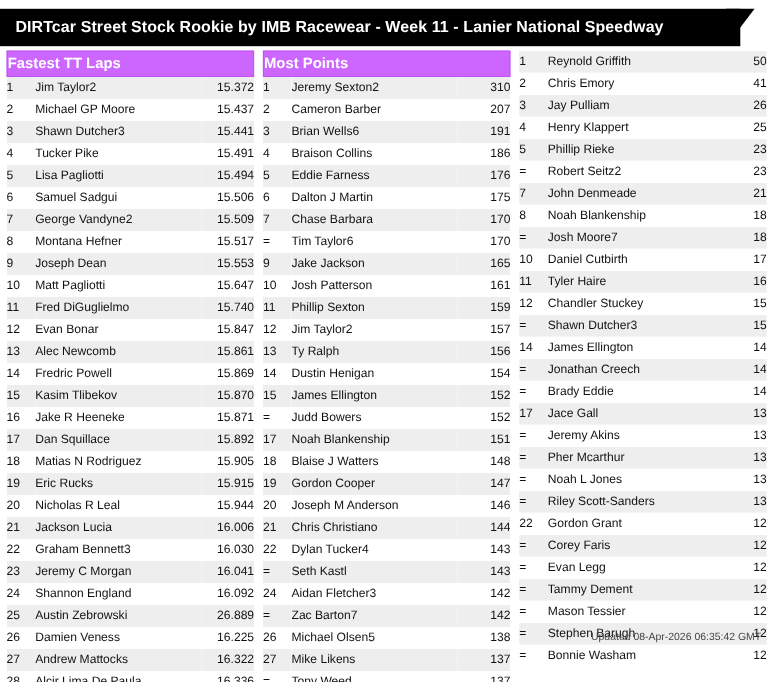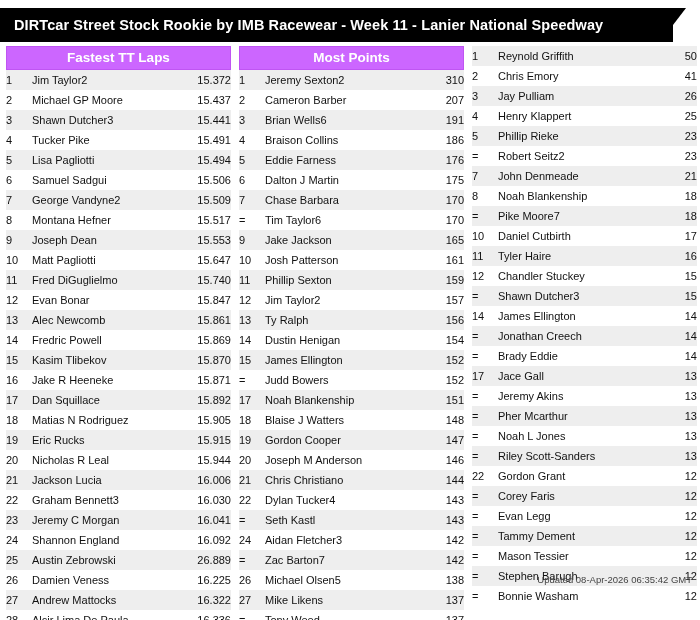--- a/index.html
+++ b/index.html
@@ -56,21 +56,21 @@
     padding: 0 6px;
     box-sizing: border-box;
   }
   .col {
     width: 225px;
     flex: 0 0 225px;
   }
   .col-head {
     background: #cc66ff;
     color: #ffffff;
-    text-align: center;
+    text-align: left;
     font-size: 13.5px;
     font-weight: bold;
     padding: 3px 0 4px 0;
     border: 1px solid #bf55f2;
     box-sizing: border-box;
   }
   table.rank {
     width: 100%;
     border-collapse: collapse;
     table-layout: fixed;
@@ -456,21 +456,21 @@
               <td class="name">John Denmeade</td>
               <td class="val">21</td>
             </tr>
             <tr class="even">
               <td class="pos">8</td>
               <td class="name">Noah Blankenship</td>
               <td class="val">18</td>
             </tr>
             <tr class="odd">
               <td class="pos">=</td>
-              <td class="name">Pike Moore7</td>
+              <td class="name">Josh Moore7</td>
               <td class="val">18</td>
             </tr>
             <tr class="even">
               <td class="pos">10</td>
               <td class="name">Daniel Cutbirth</td>
               <td class="val">17</td>
             </tr>
             <tr class="odd">
               <td class="pos">11</td>
               <td class="name">Tyler Haire</td>

